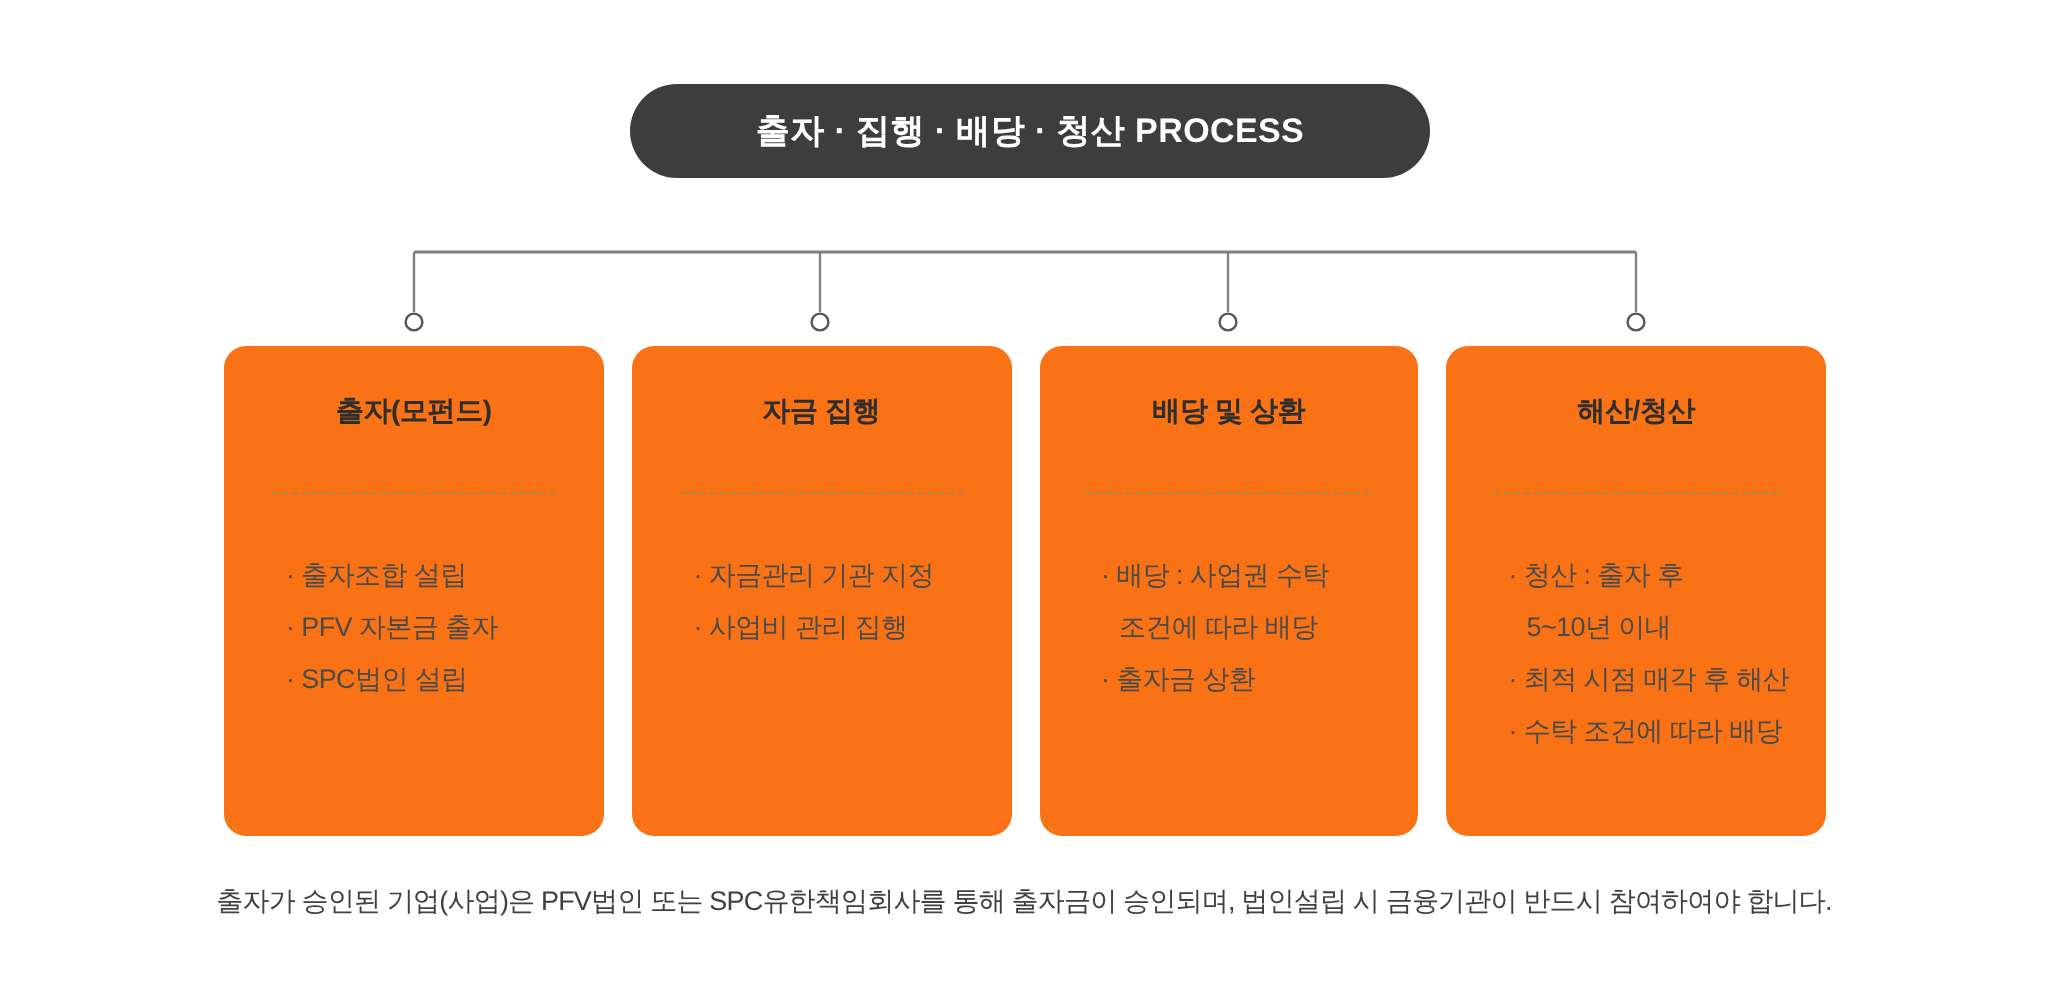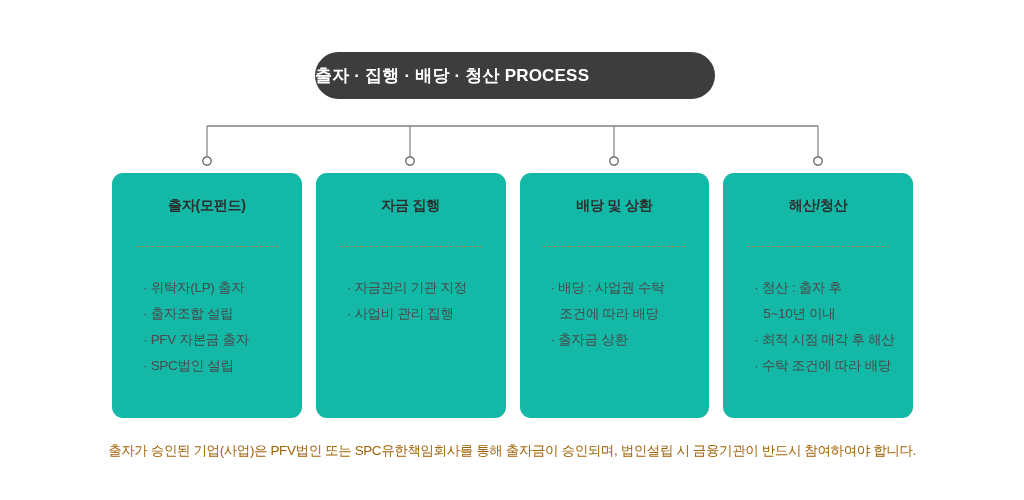--- a/index.html
+++ b/index.html
@@ -13,28 +13,28 @@
     font-family: "Liberation Sans", "DejaVu Sans", sans-serif;
     color: #3c3c3c;
     overflow: hidden;
     position: relative;
   }
 
   
   #title-pill {
     position: absolute;
     left: 315px;
-    top: 52px;
+    top: 42px;
     width: 400px;
     height: 47px;
     background: #3d3d3d;
     border-radius: 24px;
     display: flex;
     align-items: center;
-    justify-content: flex-start;
+    justify-content: center;
     box-sizing: border-box;
   }
   #title-pill .title-text {
     color: #ffffff;
     font-size: 17px;
     font-weight: bold;
     letter-spacing: 0.2px;
     line-height: 1;
     white-space: nowrap;
   }
@@ -55,21 +55,21 @@
     left: 112px;
     top: 173px;
     width: 801px;
     height: 245px;
     display: flex;
     gap: 14px;
   }
   .card {
     width: 191px;
     height: 245px;
-    background: #14b8a6;
+    background: #f97316;
     border-radius: 11px;
     box-sizing: border-box;
     padding: 24px 0 0 0;
     display: flex;
     flex-direction: column;
     align-items: center;
   }
   .card-title {
     font-size: 14px;
     font-weight: bold;
@@ -105,21 +105,21 @@
   }
 
   
   #footer-note {
     position: absolute;
     left: 0;
     top: 442px;
     width: 1024px;
     text-align: center;
     font-size: 13.5px;
-    color: #a16207;
+    color: #404040;
     letter-spacing: -0.4px;
     line-height: 1.4;
   }
 </style>
 </head>
 <body>
 
 <div id="title-pill">
   <span class="title-text">출자 · 집행 · 배당 · 청산 PROCESS</span>
 </div>
@@ -138,21 +138,20 @@
   <circle cx="614" cy="61" r="4.2" fill="#ffffff" stroke="#555555" stroke-width="1.2"></circle>
   <circle cx="818" cy="61" r="4.2" fill="#ffffff" stroke="#555555" stroke-width="1.2"></circle>
 </svg>
 
 <div id="cards-row">
 
   <div class="card">
     <div class="card-title">출자(모펀드)</div>
     <div class="card-divider"></div>
     <ul class="card-list">
-      <li>· 위탁자(LP) 출자</li>
       <li>· 출자조합 설립</li>
       <li>· PFV 자본금 출자</li>
       <li>· SPC법인 설립</li>
     </ul>
   </div>
 
   <div class="card">
     <div class="card-title">자금 집행</div>
     <div class="card-divider"></div>
     <ul class="card-list">

